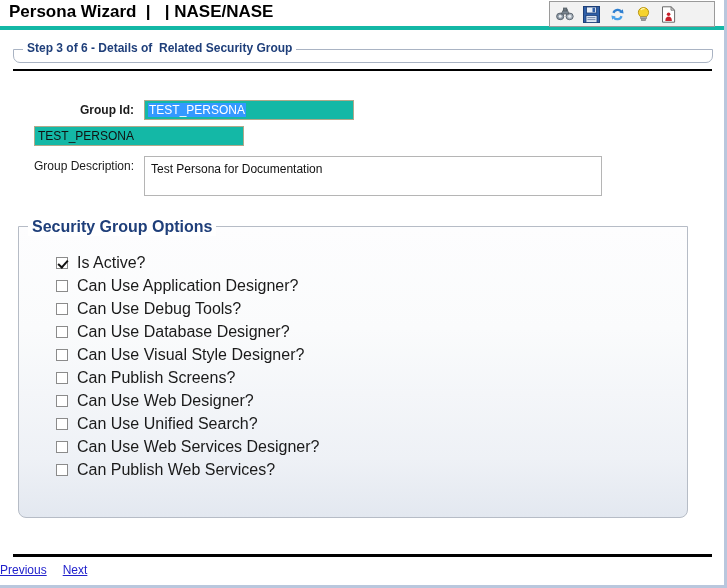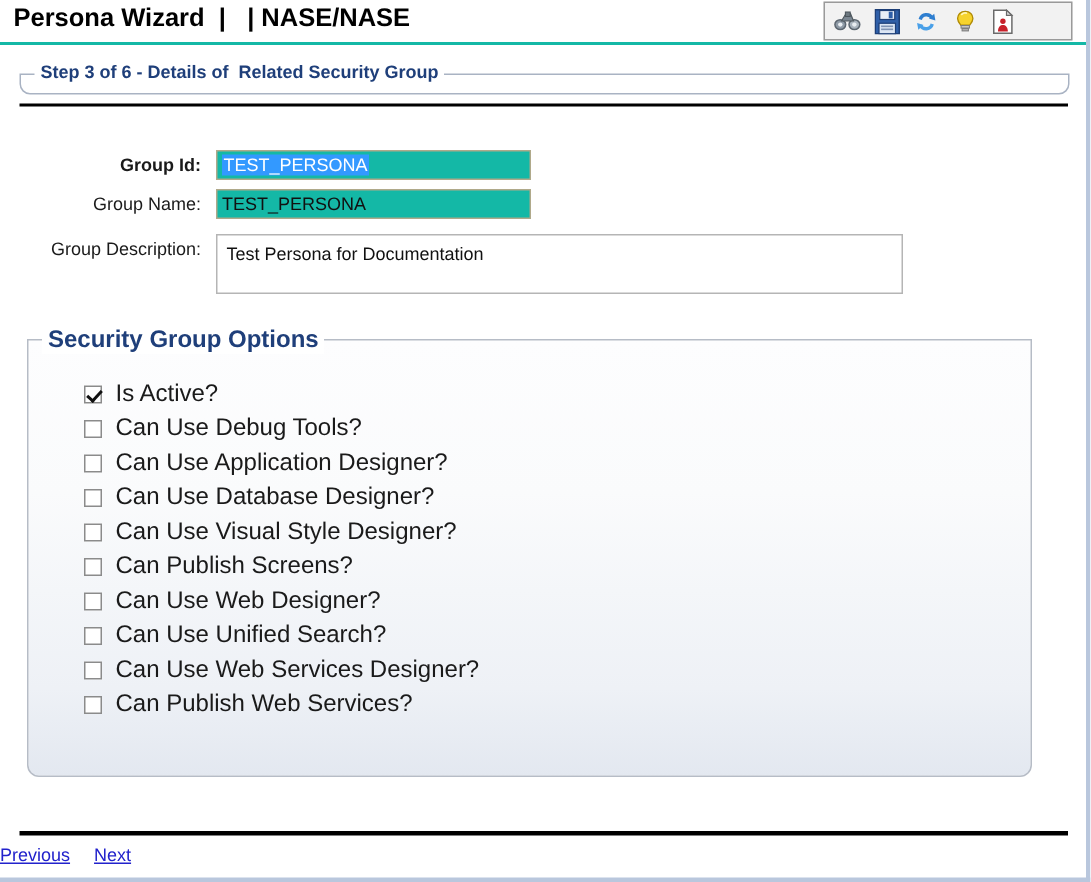--- a/index.html
+++ b/index.html
@@ -22,21 +22,21 @@
     border-bottom: 3px solid #b9c7dd;
     overflow: hidden;
   }
 
   
   .titlebar {
     position: absolute;
     left: 0; top: 0;
     width: 727px;
     height: 30px;
-    border-bottom: 2px solid #14b8a6;
+    border-bottom: 4px solid #14b8a6;
     box-sizing: border-box;
   }
   .app-title {
     position: absolute;
     left: 9px;
     top: 2px;
     font-size: 17px;
     font-weight: bold;
     color: #000000;
     letter-spacing: 0px;
@@ -305,21 +305,20 @@
   <div class="hr-black"></div>
 
   <div class="form-row" style="left:24px; top:100px;">
     <div class="field-label" style="width:110px; line-height:20px;font-weight:bold;">Group Id:</div>
     <div class="text-input" style="margin-left:10px; width:210px; height:20px; line-height:17px;">
       <span class="sel-text">TEST_PERSONA</span>
     </div>
   </div>
 
   <div class="form-row" style="left:24px; top:126px;">
-    <div class="field-label" style="width:110px; line-height:20px;">Group Name:</div>
     <div class="text-input" style="margin-left:10px; width:210px; height:20px; line-height:17px;">
       <span>TEST_PERSONA</span>
     </div>
   </div>
 
   <div class="form-row" style="left:24px; top:156px;">
     <div class="field-label" style="width:110px; line-height:20px;">Group Description:</div>
     <div class="desc-box" style="margin-left:10px; width:458px; height:40px;">
       <span>Test Persona for Documentation</span>
     </div>
@@ -328,25 +327,25 @@
   <div class="opt-wrap">
     <div class="opt-panel"></div>
     <div class="opt-legend">Security Group Options</div>
     <div class="opt-list">
         <div class="opt-item">
           <span class="cbox checked"></span>
           <span class="opt-label">Is Active?</span>
         </div>
         <div class="opt-item">
           <span class="cbox"></span>
+          <span class="opt-label">Can Use Application Designer?</span>
+        </div>
+        <div class="opt-item">
+          <span class="cbox"></span>
           <span class="opt-label">Can Use Debug Tools?</span>
-        </div>
-        <div class="opt-item">
-          <span class="cbox"></span>
-          <span class="opt-label">Can Use Application Designer?</span>
         </div>
         <div class="opt-item">
           <span class="cbox"></span>
           <span class="opt-label">Can Use Database Designer?</span>
         </div>
         <div class="opt-item">
           <span class="cbox"></span>
           <span class="opt-label">Can Use Visual Style Designer?</span>
         </div>
         <div class="opt-item">

